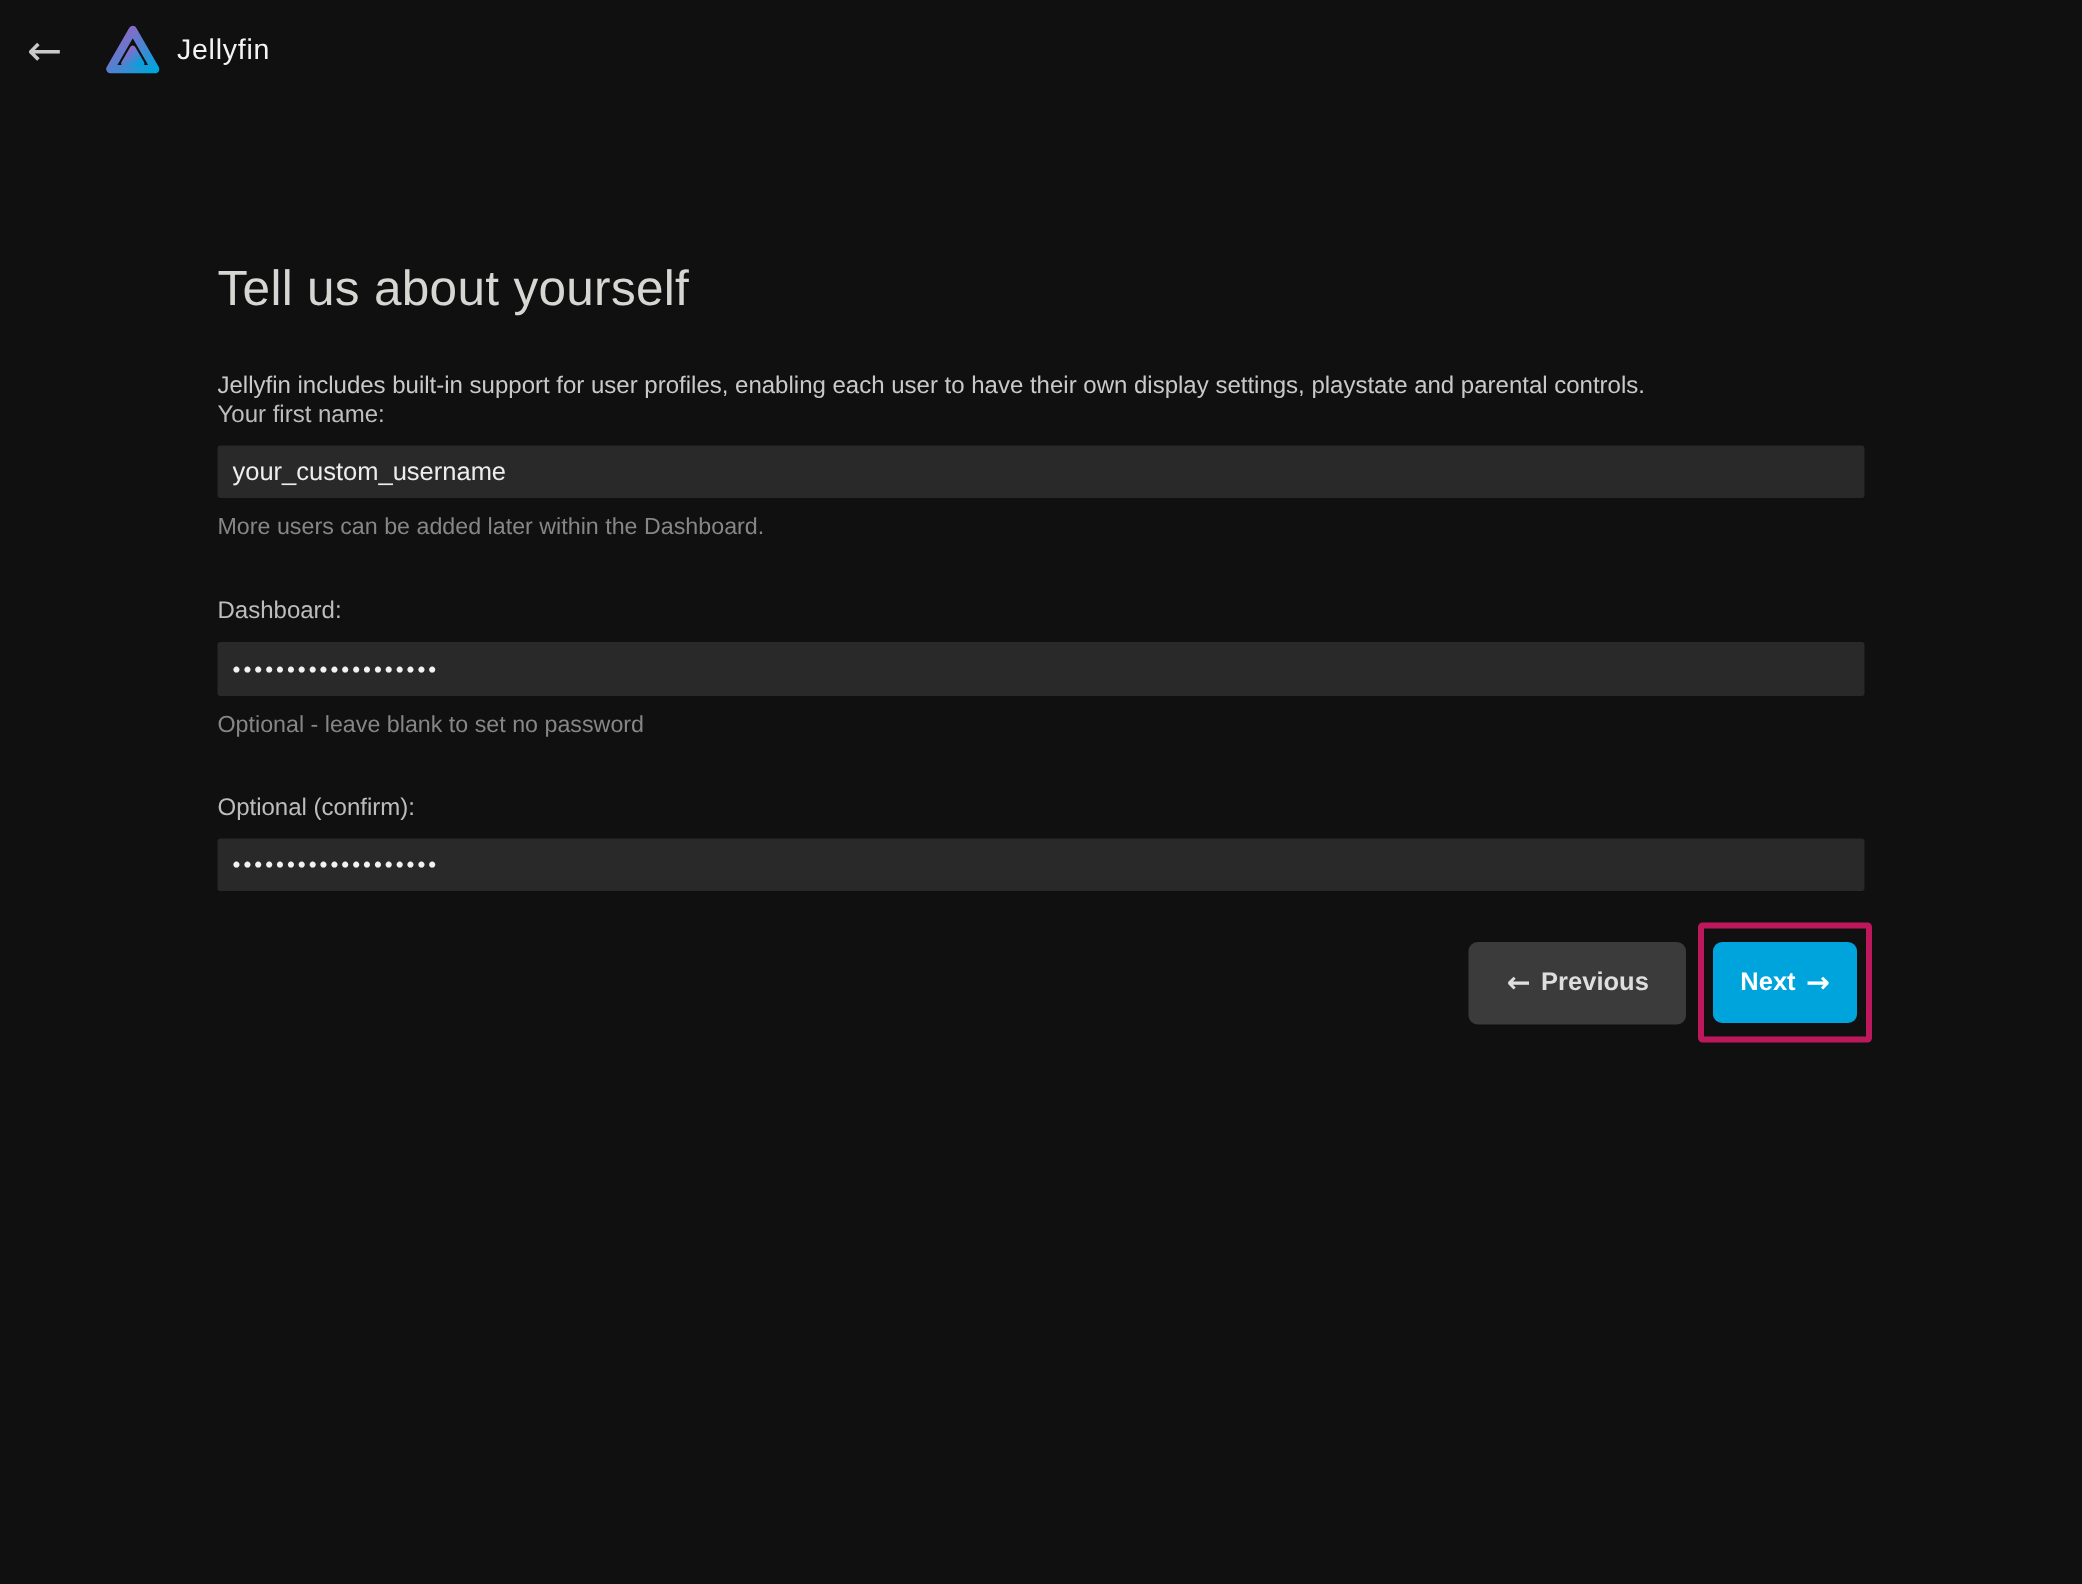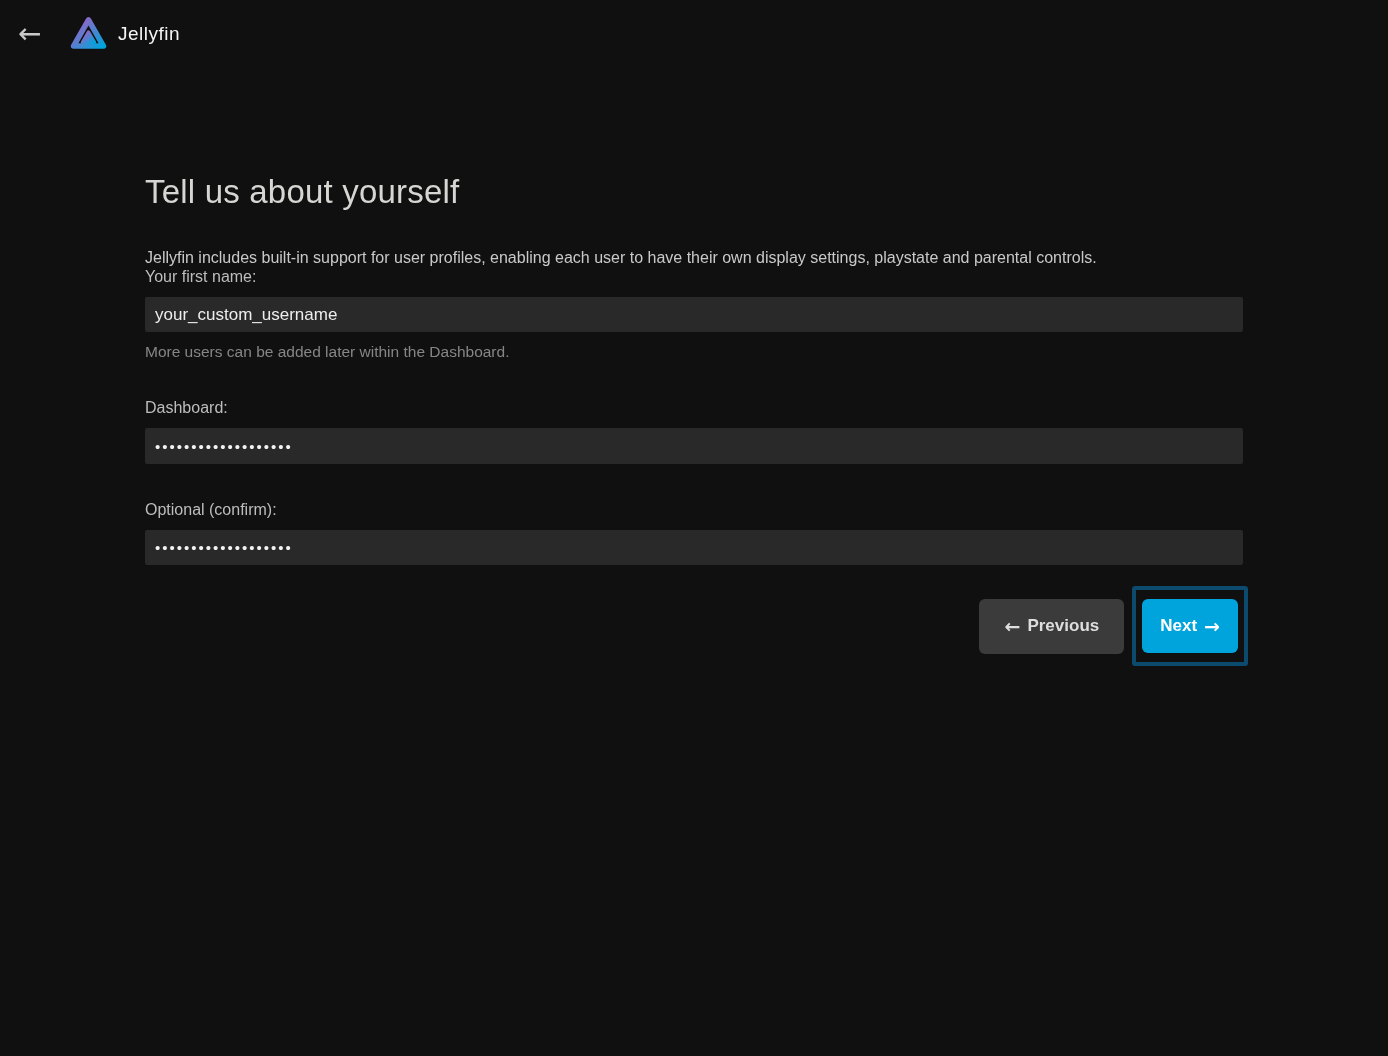--- a/index.html
+++ b/index.html
@@ -117,21 +117,21 @@
   }
   .btn .arrow { font-family: "DejaVu Sans", sans-serif; font-size: 19px; font-weight: 700; }
   .btn-previous {
     height: 55px;
     padding: 0 25px;
     background: #3b3b3b;
     color: #dedede;
     margin-right: 8px;
   }
   .highlight-box {
-    border: 4px solid #0c4a6e;
+    border: 4px solid #be185d;
     border-radius: 3px;
     padding: 9px 6px;
     margin-right: -5px;
     text-decoration: underline;
   }
   .btn-next {
     height: 54px;
     padding: 0 18px;
     background: #00a4dc;
     color: #ffffff;
@@ -165,20 +165,21 @@
 
     <div class="field-group fg-1">
       <label class="field-label">Your first name:</label>
       <input type="text" class="text-input" value="your_custom_username" style="">
       <div class="field-helper">More users can be added later within the Dashboard.</div>
     </div>
 
     <div class="field-group fg-2">
       <label class="field-label">Dashboard:</label>
       <input type="text" class="text-input masked input-tall" value="•••••••••••••••••••" style="">
+      <div class="field-helper">Optional - leave blank to set no password</div>
     </div>
 
     <div class="field-group fg-3">
       <label class="field-label">Optional (confirm):</label>
       <input type="text" class="text-input masked" value="•••••••••••••••••••" style="">
     </div>
 
     <div class="button-row">
       <button class="btn btn-previous">
         <span class="arrow">←</span>

